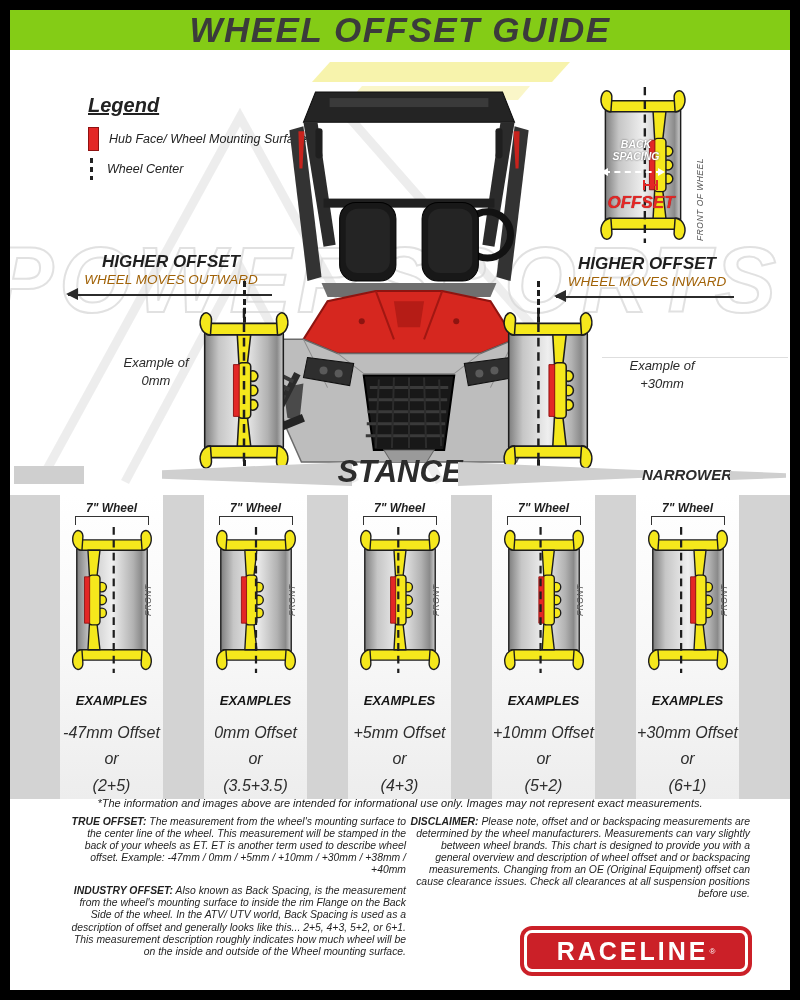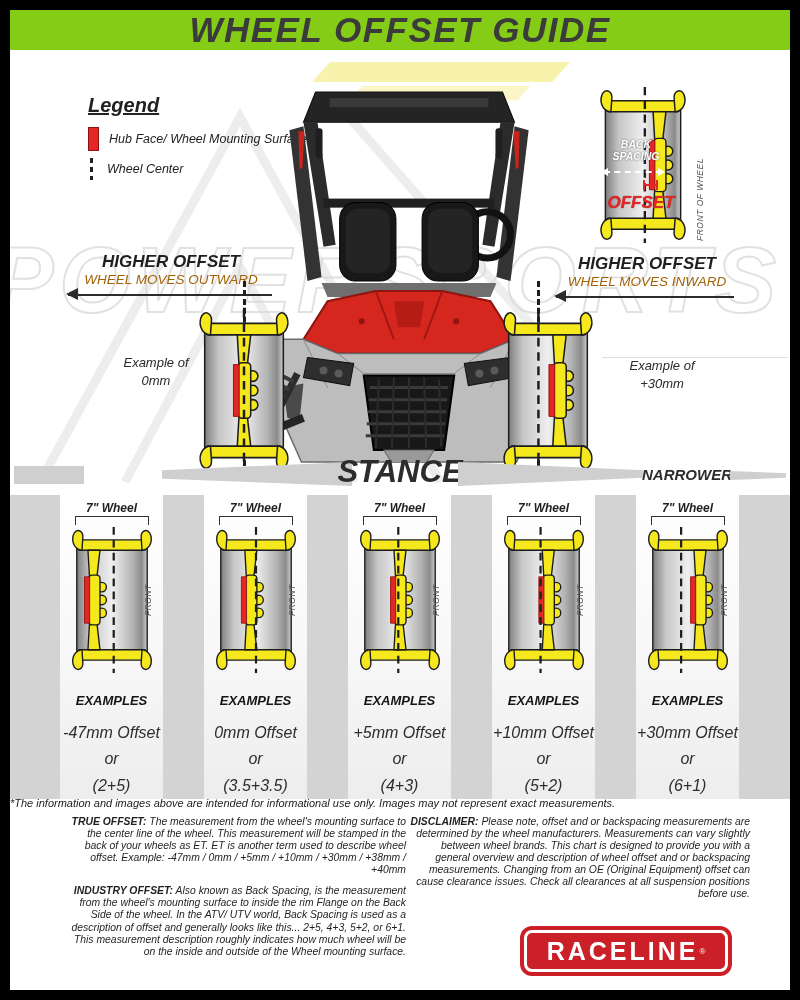--- a/index.html
+++ b/index.html
@@ -68,29 +68,29 @@
   .stripe{background:#d3d3d3;}
   .col{background:linear-gradient(180deg,#ffffff 0%,#f7f7f7 55%,#ededed 100%);text-align:center;position:relative;padding-top:6px;}
   .wheel-size{font-size:12px;font-style:italic;font-weight:600;color:#1f1f1f;}
   .bracket{width:72px;height:8px;border-top:1.5px solid #333;border-left:1.5px solid #333;border-right:1.5px solid #333;margin:1px auto 2px;}
   .wheelbox{position:relative;width:86px;margin:0 auto;}
   .wheelbox .front-v{position:absolute;right:2px;top:36px;height:74px;}
   .examples-h{font-size:13px;font-weight:900;font-style:italic;color:#151515;margin-top:16px;}
   .off-lines{margin-top:12px;font-size:16px;font-style:italic;color:#2d2d2d;line-height:1.65;}
 
   
-  .footnote{left:0;top:787px;width:780px;text-align:left;font-size:11px;font-style:italic;color:#1c1c1c;}
+  .footnote{left:0;top:787px;width:780px;text-align:center;font-size:11px;font-style:italic;color:#1c1c1c;}
   .defcol{font-size:10.4px;font-style:italic;color:#1f1f1f;line-height:1.16;}
   .defcol p{margin:0 0 9px 0;text-align:right;}
   .defcol b{font-weight:bold;}
   .defs-left{left:58px;top:806px;width:338px;}
   .defs-right{left:396px;top:806px;width:344px;}
 
   
-  .logo{left:510px;top:916px;width:212px;height:50px;background:#cb2028;border-radius:12px;padding:4px;box-sizing:border-box;}
+  .logo{left:510px;top:916px;width:232px;height:50px;background:#cb2028;border-radius:12px;padding:4px;box-sizing:border-box;}
   .logo-inner{width:100%;height:100%;border:3px solid #fff;border-radius:8px;box-sizing:border-box;display:flex;align-items:center;justify-content:center;}
   .logo-text{color:#fff;font-weight:bold;font-size:25px;letter-spacing:3px;}
   .logo-mark{color:#fff;font-size:8px;vertical-align:top;margin-left:1px;}
 </style>
 </head>
 <body>
 
 <div class="poster">
   <div class="canvas">
 

